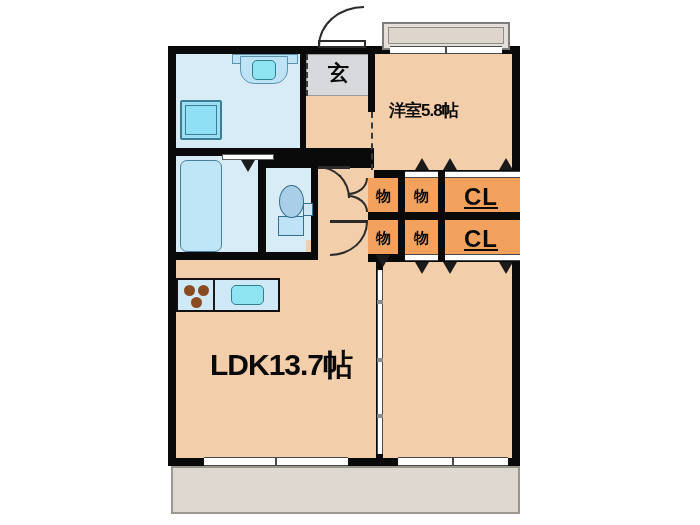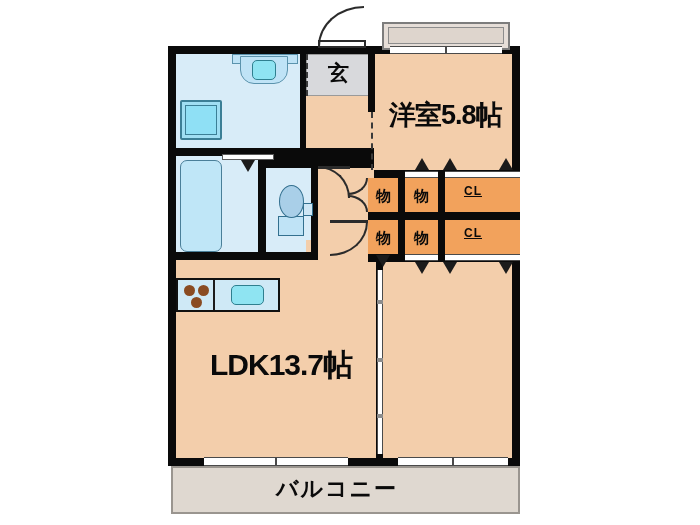--- a/index.html
+++ b/index.html
@@ -16,24 +16,24 @@
   .balcony     {background:#dfd8d0;}
   .wall        {background:#0a0a0a;}
   .white       {background:#ffffff;}
   .thinline    {background:#2b2b2b;}
   .greyline    {background:#8d8d8d;}
 
   
   .lbl{position:absolute;color:#0a0a0a;font-weight:700;
        white-space:nowrap;line-height:1;}
   .lbl-xl{font-size:30px;letter-spacing:-1px;}
-  .lbl-lg{font-size:27px;letter-spacing:-1px;}
+  .lbl-lg{font-size:17px;letter-spacing:-1px;}
   .lbl-md{font-size:21px;}
   .lbl-sm{font-size:15px;}
-  .lbl-cl{font-size:12px;font-weight:700;letter-spacing:1px;text-decoration:underline;}
+  .lbl-cl{font-size:24px;font-weight:700;letter-spacing:1px;text-decoration:underline;}
   .lbl-bal{font-size:22px;letter-spacing:2px;}
 
   
   .fx{position:absolute;box-sizing:border-box;}
   .tub{background:#bfe6f7;border:1.5px solid #4a7f99;border-radius:7px;}
   .sinkbox{background:#8fe4f2;border:1.5px solid #2f7f8f;border-radius:5px;}
   .wm{background:#9fdff3;border:2px solid #3b7f96;border-radius:2px;}
   .burner{background:#8a4b22;border-radius:50%;}
   .kitchenbox{background:#cfe9f6;border:2px solid #111;}
   .toiletseat{background:#a9cfe8;border:1.5px solid #33708f;border-radius:50%;}
@@ -56,21 +56,20 @@
   .tri-dn{width:0;height:0;border-left:7px solid transparent;
           border-right:7px solid transparent;border-top:12px solid #1b1b1b;}
   .dashv{border-left:2px dashed #3a3a3a;}
 </style>
 </head>
 <body>
 
 <div id="plan">
 
   <div class="abs balcony" style="left:171px;top:466px;width:349px;height:48px;border:2px solid #9a958f;"></div>
-  <div class="lbl lbl-bal" style="left:276px;top:478px;">バルコニー</div>
 
   <div class="abs wall" style="left:168px;top:46px;width:60px;height:24px;"></div>
   <div class="abs wall" style="left:168px;top:46px;width:352px;height:8px;"></div>
   <div class="abs wall" style="left:168px;top:46px;width:8px;height:420px;"></div>
   <div class="abs wall" style="left:512px;top:46px;width:8px;height:420px;"></div>
   <div class="abs wall" style="left:168px;top:458px;width:352px;height:8px;"></div>
 
   <div class="abs water" style="left:176px;top:54px;width:130px;height:100px;"></div>
   <div class="abs water" style="left:176px;top:154px;width:130px;height:104px;"></div>
 

